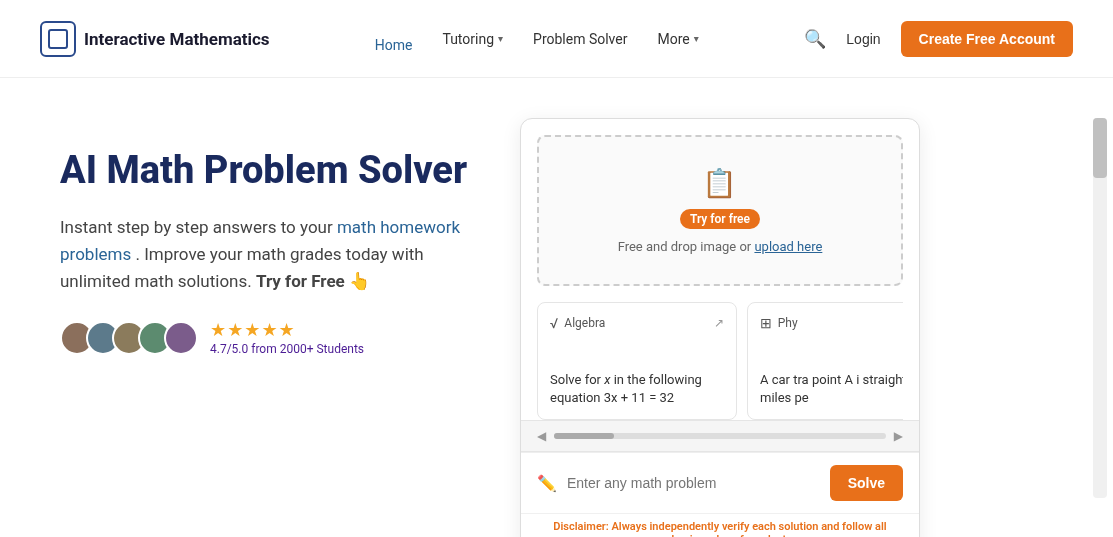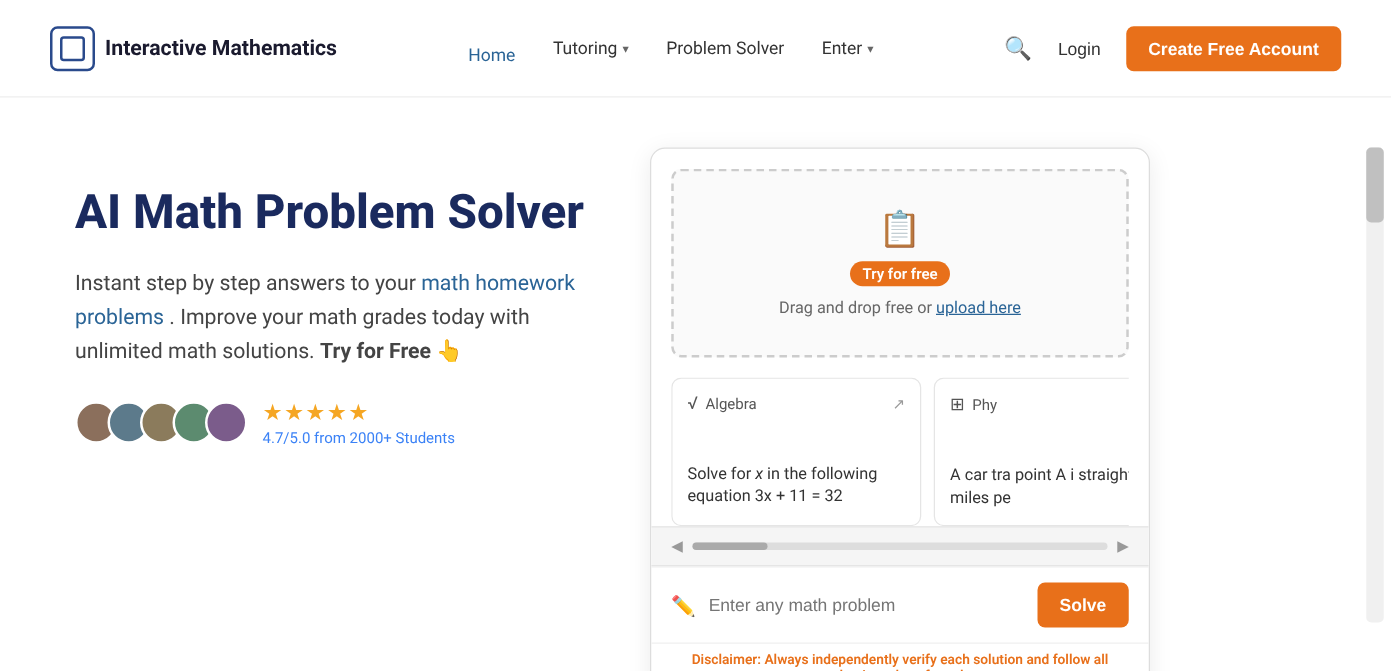--- a/index.html
+++ b/index.html
@@ -43,21 +43,21 @@
     .avatars { display: flex; }
     .avatar {
       width: 34px; height: 34px; border-radius: 50%; border: 2px solid #fff;
       margin-left: -8px; background: #ccc; overflow: hidden;
       display: flex; align-items: center; justify-content: center;
       font-size: 14px;
     }
     .avatar:first-child { margin-left: 0; }
     .rating-info { display: flex; flex-direction: column; gap: 2px; }
     .stars { color: #f5a623; font-size: 18px; letter-spacing: 1px; }
-    .rating-text { font-size: 12px; color: #3b82f6; }
+    .rating-text { font-size: 12px; color: #4c1d95; }
 
     
     .right { flex: 1; position: relative; }
     .solver-widget {
       width: 400px; background: #fff; border: 1px solid #ddd; border-radius: 12px;
       box-shadow: 0 4px 20px rgba(0,0,0,0.08); overflow: hidden;
       position: relative;
     }
     .scrollbar-outer {
       position: absolute; right: -16px; top: 0; width: 14px; height: 380px;
@@ -149,21 +149,21 @@
       <span>Home</span>
     </a>
     <a class="nav-link">
       <span>Tutoring</span>
       <span class="nav-link-chevron">▾</span>
     </a>
     <a class="nav-link">
       <span>Problem Solver</span>
     </a>
     <a class="nav-link">
-      <span>Enter</span>
+      <span>More</span>
       <span class="nav-link-chevron">▾</span>
     </a>
   </div>
 
   <div class="nav-right">
     <div class="search-icon-btn">🔍</div>
     <button class="login-btn">Login</button>
     <button class="create-btn">Create Free Account</button>
   </div>
 </nav>
@@ -196,21 +196,21 @@
 
   <div class="right">
     <div class="solver-widget">
 
       <div class="upload-area">
         <div class="upload-icon">📋</div>
         <div>
           <span class="try-free-badge">Try for free</span>
         </div>
         <div class="upload-text">
-          <span>Drag and drop free or </span>
+          <span>Free and drop image or </span>
           <a class="upload-link">upload here</a>
         </div>
       </div>
 
       <div class="cards-row">
         <div class="card">
           <div class="card-subject">
             <span class="card-subject-icon">√</span>
             <span>Algebra</span>
             <span class="card-arrow">↗</span>

